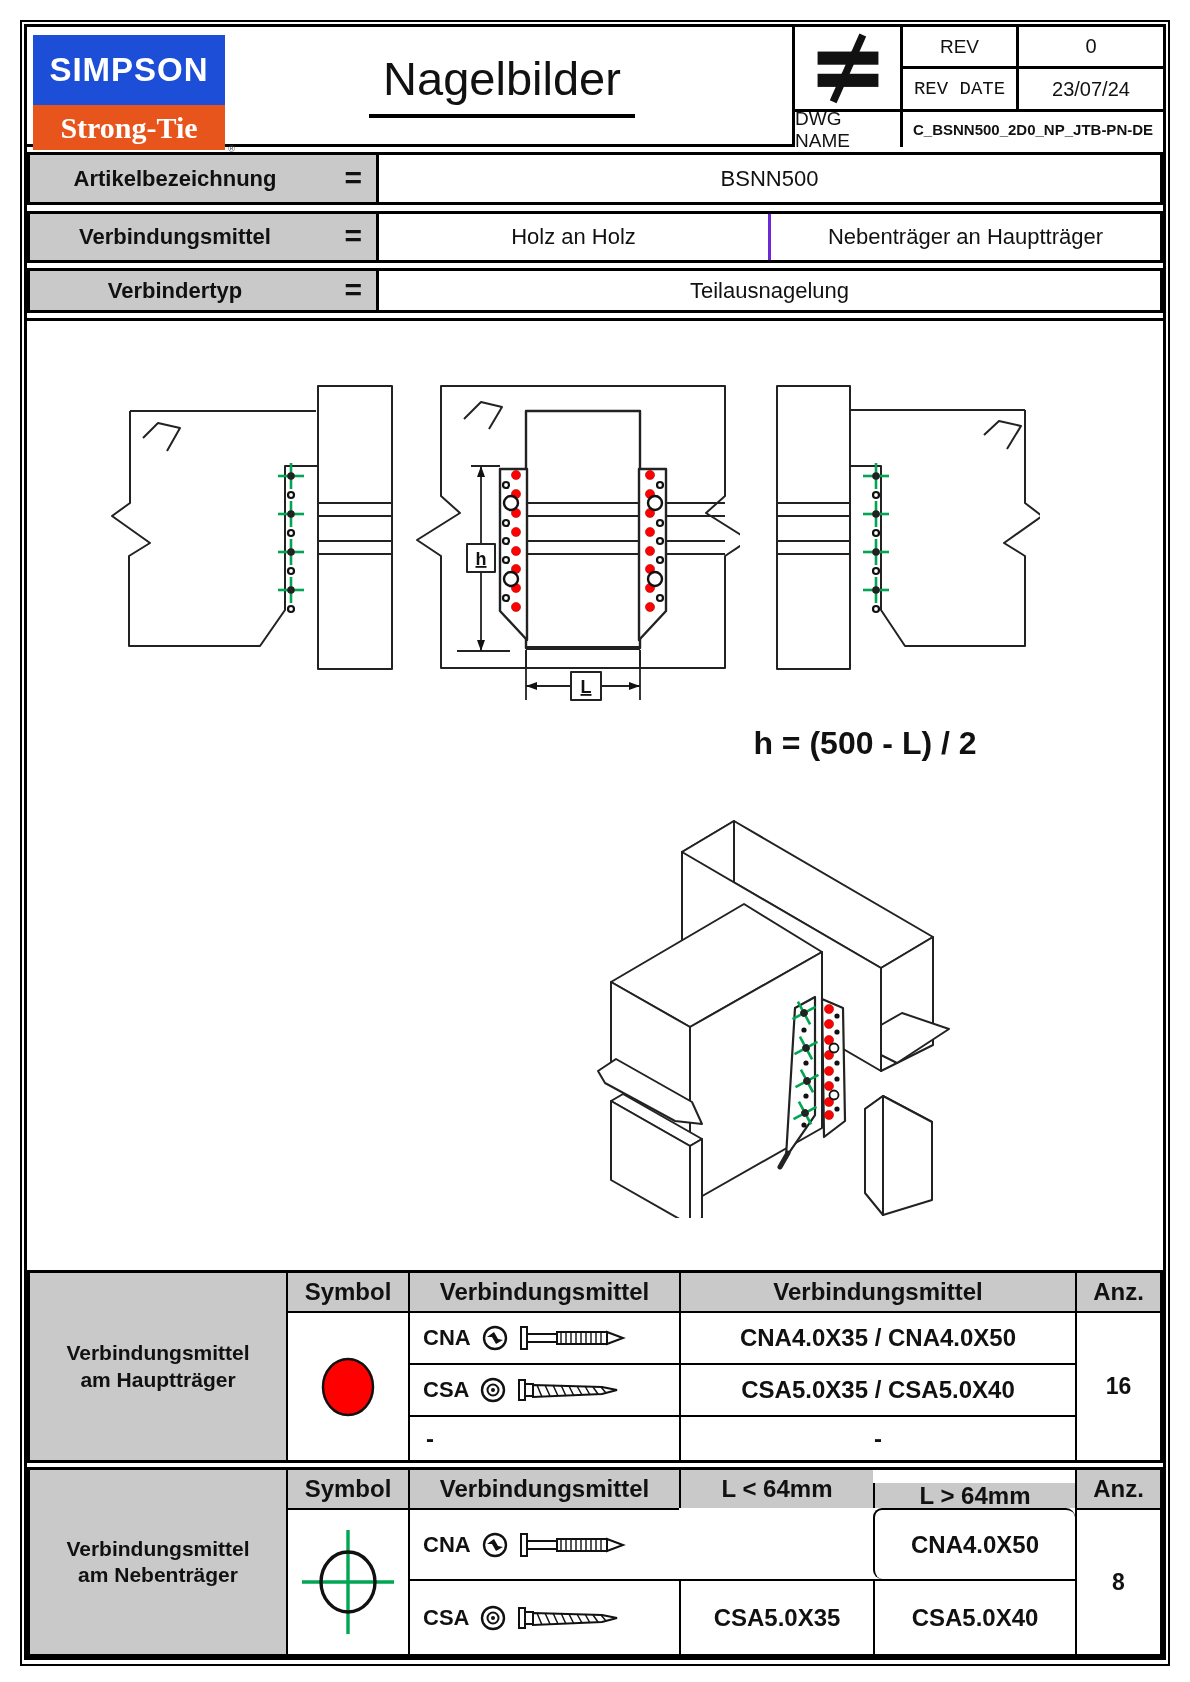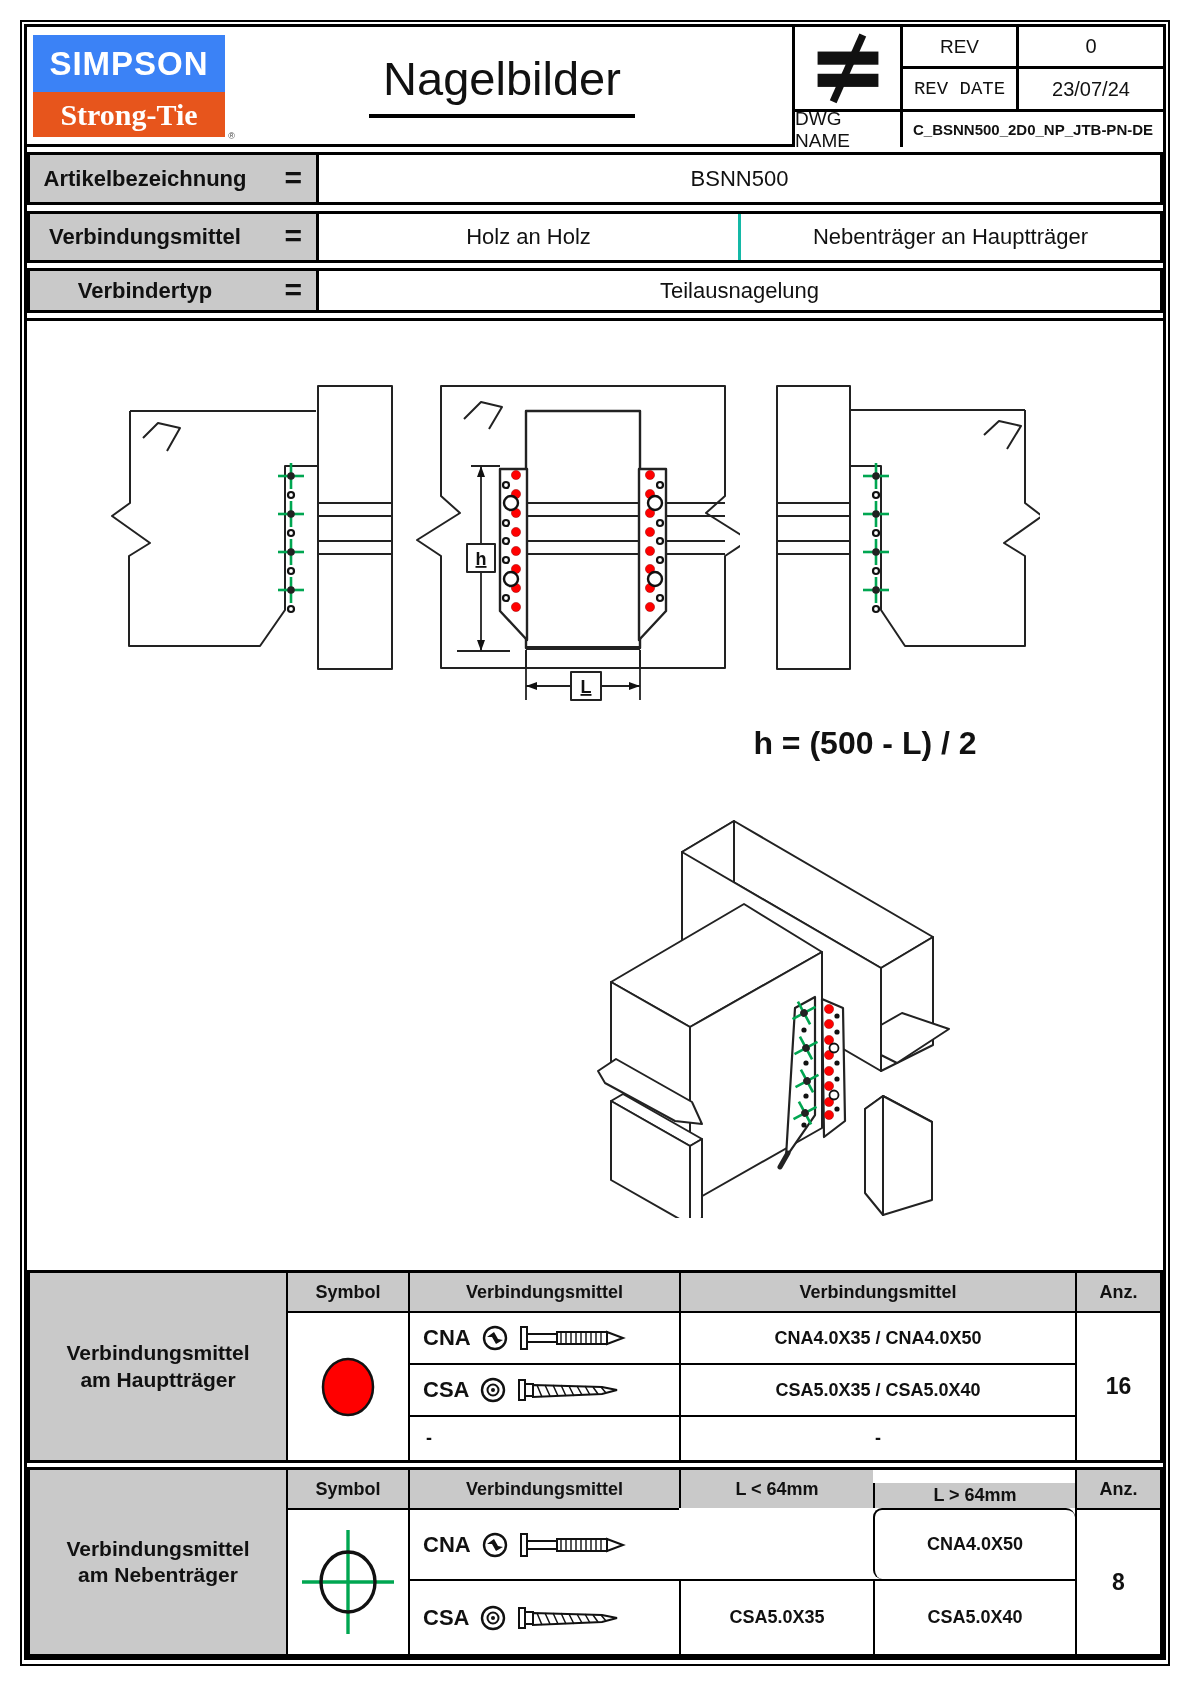--- a/index.html
+++ b/index.html
@@ -5,48 +5,48 @@
   * { margin:0; padding:0; box-sizing:border-box; }
   html,body { background:#fff; }
   body { width:1190px; height:1682px; position:relative; font-family:"Liberation Sans", sans-serif; color:#111; }
   .outer-frame { position:absolute; left:20px; top:20px; width:1150px; height:1646px; border:2px solid #000; }
   .sheet { position:absolute; left:24px; top:24px; width:1142px; height:1636px; border:3px solid #000; background:#fff; }
   .abs { position:absolute; }
 
   
   .hdr { position:absolute; left:0; top:0; width:1136px; height:120px; border-bottom:3px solid #000; background:#fff; }
   .logo { position:absolute; left:6px; top:8px; width:192px; }
-  .logo-black { width:192px; height:57px; background:#3b82f6; color:#fff; font-weight:bold; font-size:33px; letter-spacing:1px; display:flex; align-items:center; justify-content:center; }
+  .logo-black { width:192px; height:70px; background:#1d4ed8; color:#fff; font-weight:bold; font-size:33px; letter-spacing:1px; display:flex; align-items:center; justify-content:center; }
   .logo-orange { width:192px; height:45px; background:#e7551c; color:#fff; font-family:"Liberation Serif", serif; font-weight:bold; font-size:30px; display:flex; align-items:center; justify-content:center; }
   .logo-reg { position:absolute; right:-10px; bottom:-4px; font-size:9px; color:#444; }
   .title-wrap { position:absolute; left:240px; top:24px; width:470px; text-align:center; }
   .title-wrap span { display:inline-block; font-size:47px; border-bottom:4px solid #000; padding:0 14px 8px 14px; }
   .hcell { position:absolute; display:flex; align-items:center; justify-content:center; background:#fff; }
   .bl { border-left:3px solid #000; } .bb { border-bottom:3px solid #000; }
   .hlabel { font-size:19px; }
   .hval  { font-size:20px; }
   .dwgname { font-size:15px; font-weight:bold; letter-spacing:0px; }
 
   
   .irow { position:absolute; left:0; width:1136px; border:3px solid #000; background:#fff; display:flex; }
-  .irow .lab { width:289px; background:#c9c9c9; border-right:3px solid #000; position:relative; display:flex; align-items:center; justify-content:center; font-weight:bold; font-size:22px; padding-right:56px; }
+  .irow .lab { width:349px; background:#c9c9c9; border-right:3px solid #000; position:relative; display:flex; align-items:center; justify-content:center; font-weight:bold; font-size:22px; padding-right:56px; }
   .irow .lab .eq { position:absolute; right:14px; top:50%; transform:translateY(-54%); font-size:30px; font-weight:bold; }
   .irow .vals { flex:1; display:flex; }
   .irow .vcell { flex:1; display:flex; align-items:center; justify-content:center; font-size:22px; }
-  .irow .vsep { border-left:3px solid #14b8a6; }
+  .irow .vsep { border-left:3px solid #6d28d9; }
 
   
   .draw-area { position:absolute; left:0; top:291px; width:1136px; height:952px; border-top:3px solid #000; background:#fff; }
   .formula { position:absolute; left:718px; top:404px; width:240px; text-align:center; font-size:32px; font-weight:bold; }
 
   
   .ftable { position:absolute; left:0; width:1136px; border:3px solid #000; display:grid; background:#fff; }
   .t1 { top:1243px; grid-template-columns:256px 122px 271px 396px 1fr; grid-template-rows:38px 52px 52px 45px; }
   .t2 { top:1440px; grid-template-columns:256px 122px 271px 194px 202px 1fr; grid-template-rows:38px 71px 75px; }
-  .cell { border-left:2px solid #000; border-top:2px solid #000; display:flex; align-items:center; justify-content:center; font-size:18px; background:#fff; }
+  .cell { border-left:2px solid #000; border-top:2px solid #000; display:flex; align-items:center; justify-content:center; font-size:24px; background:#fff; }
   .nl { border-left:none; } .nt { border-top:none; }
   .gray { background:#c9c9c9; font-weight:bold; }
   .rowlab { flex-direction:column; line-height:1.25; font-weight:bold; font-size:21px; }
   .typecell { justify-content:flex-start; padding-left:13px; gap:11px; font-weight:bold; font-size:22px; }
   .valcell { font-weight:bold; }
   .qtycell { font-weight:bold; font-size:23px; }
   .dashleft { justify-content:flex-start; padding-left:16px; font-weight:bold; }
 
   svg { display:block; }
   text { font-family:"Liberation Sans", sans-serif; }

